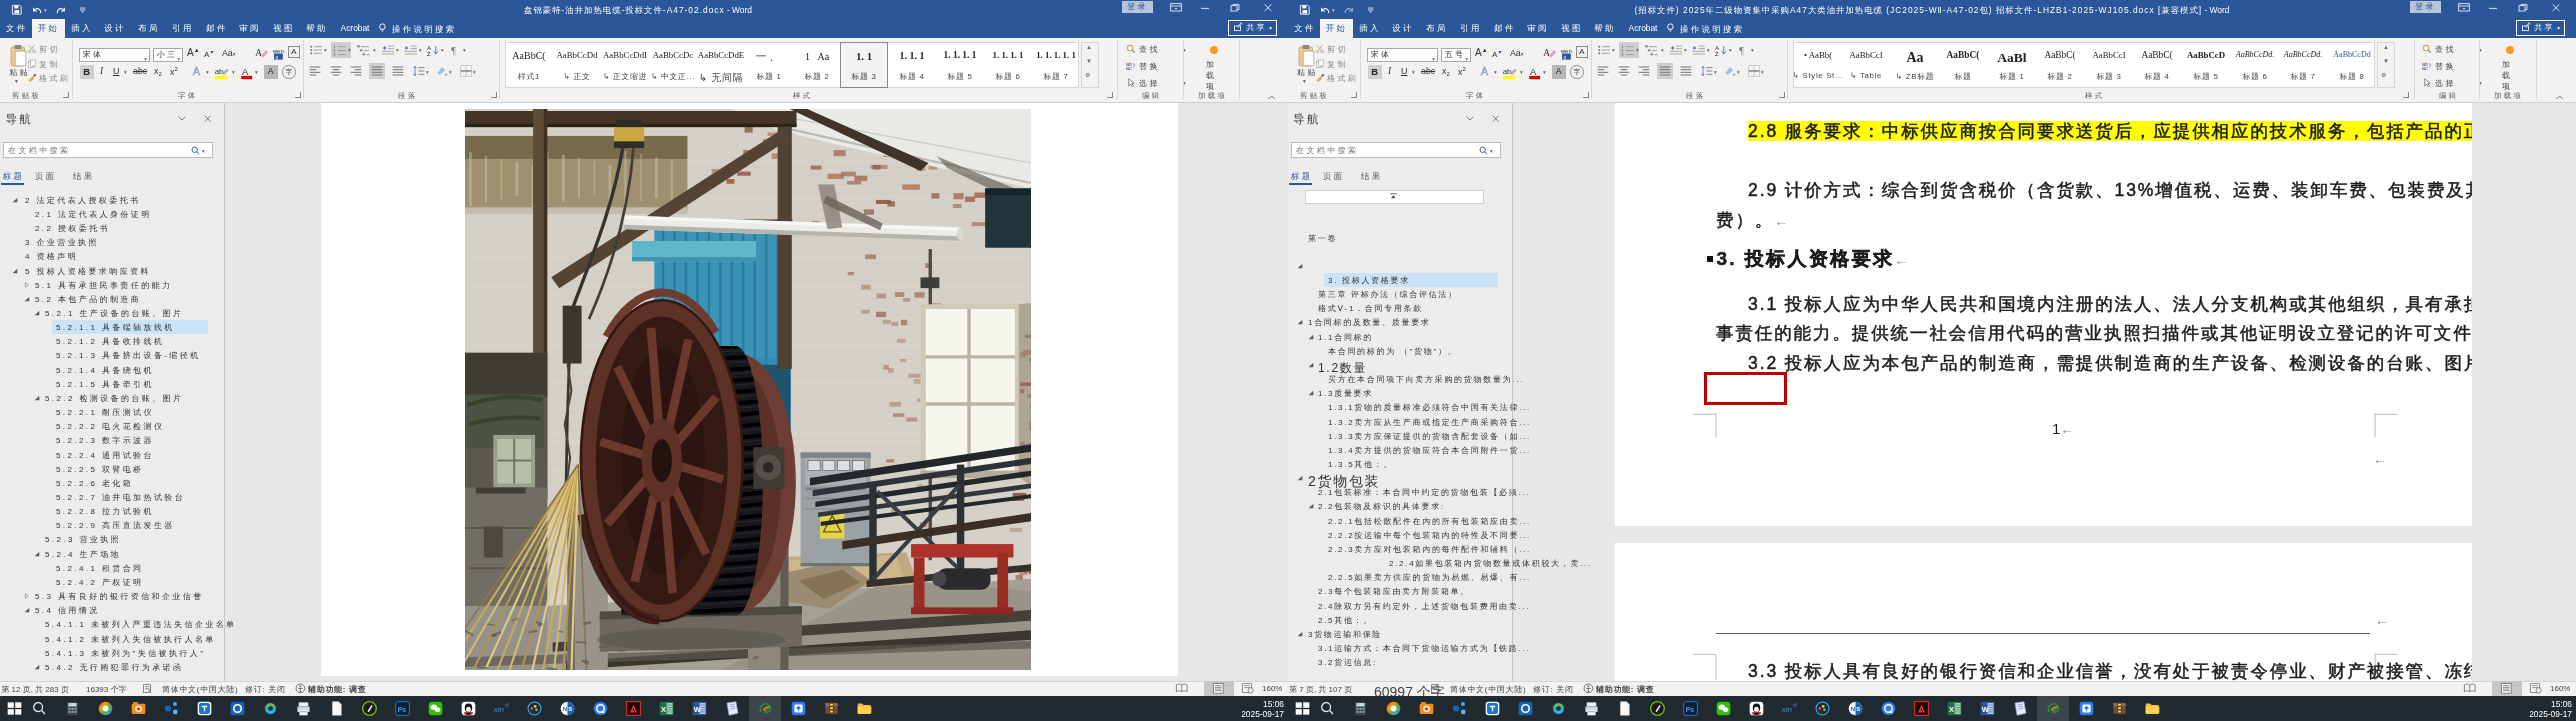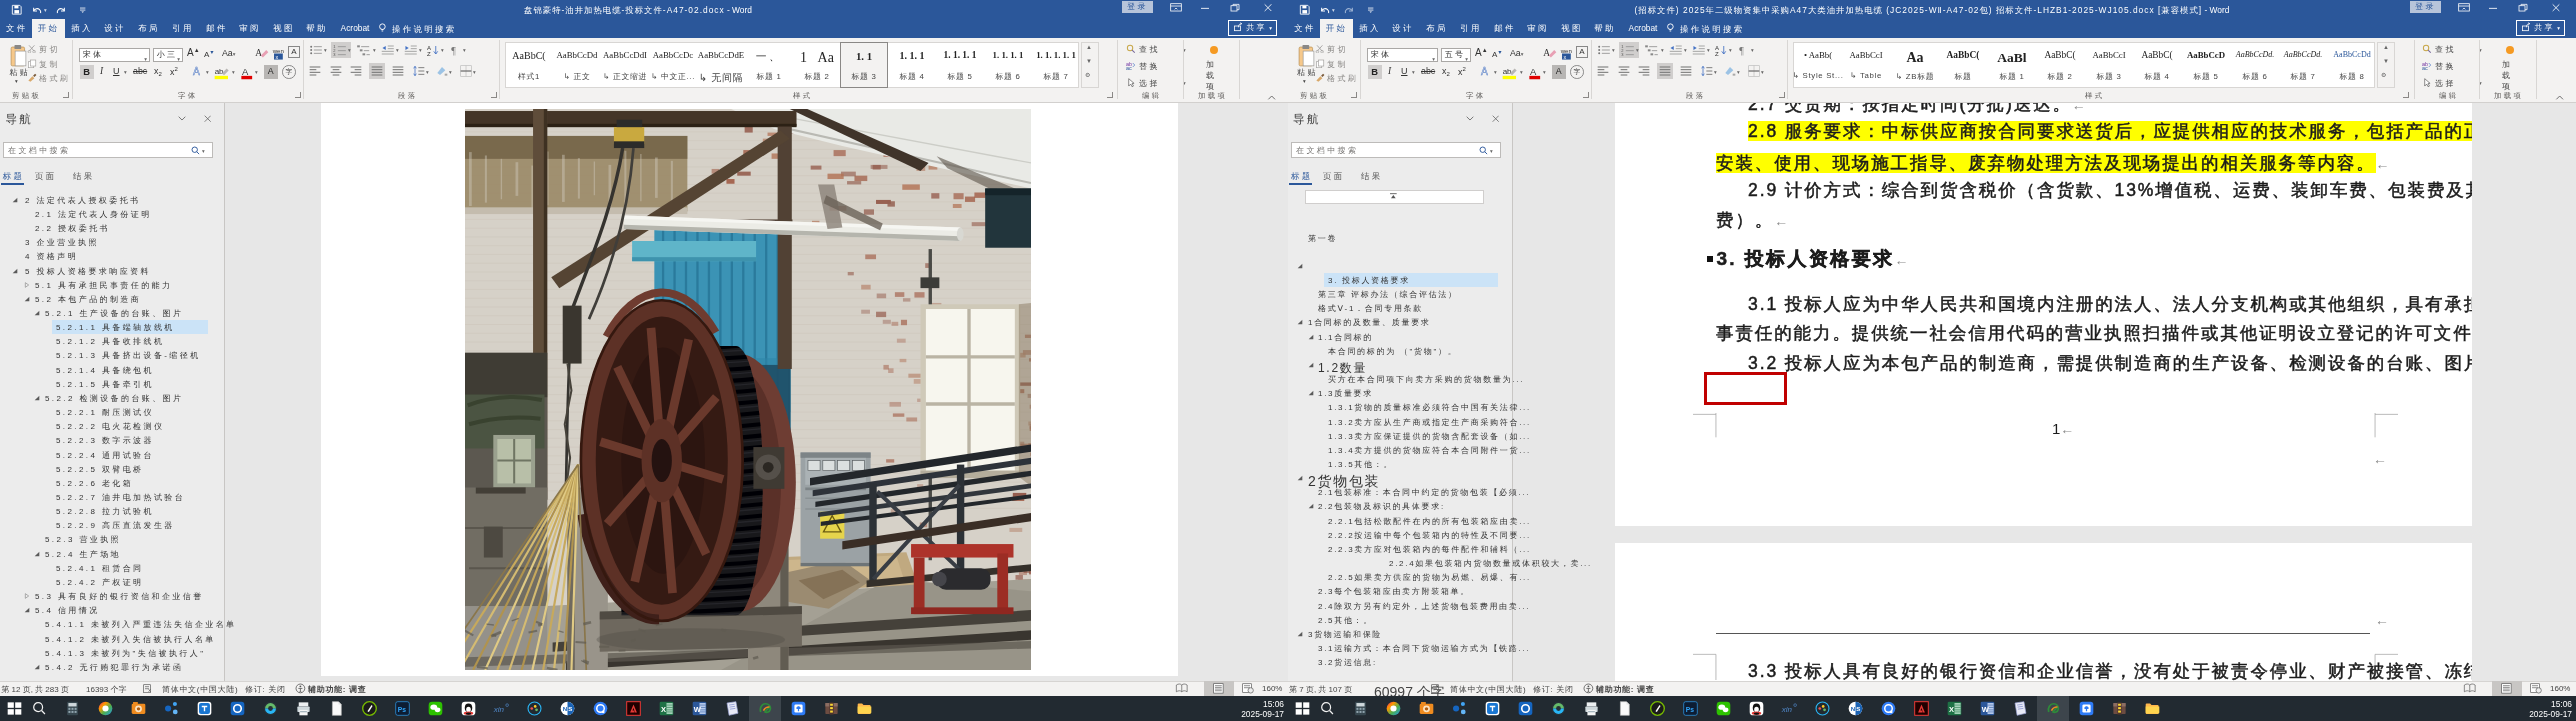--- a/index.html
+++ b/index.html
@@ -301,21 +301,21 @@
 <div style="position:absolute;left:577px;top:50px;white-space:nowrap;transform:translateX(-50%);font-family:'Liberation Serif',serif;color:#222;font-size:8.8px"><span style="font-size:8.8px">AaBbCcDd</span></div>
 <div style="position:absolute;left:577px;top:71px;white-space:nowrap;transform:translateX(-50%);font-size:7.8px;color:#444"><span class="cjk" style="letter-spacing:0.7px">↳ 正文</span></div>
 <div style="position:absolute;left:625px;top:50px;white-space:nowrap;transform:translateX(-50%);font-family:'Liberation Serif',serif;color:#222;font-size:8.8px"><span style="font-size:8.8px">AaBbCcDdI</span></div>
 <div style="position:absolute;left:625px;top:71px;white-space:nowrap;transform:translateX(-50%);font-size:7.8px;color:#444"><span class="cjk" style="letter-spacing:0.7px">↳ 正文缩进</span></div>
 <div style="position:absolute;left:673px;top:50px;white-space:nowrap;transform:translateX(-50%);font-family:'Liberation Serif',serif;color:#222;font-size:8.8px"><span style="font-size:8.8px">AaBbCcDc</span></div>
 <div style="position:absolute;left:673px;top:71px;white-space:nowrap;transform:translateX(-50%);font-size:7.8px;color:#444"><span class="cjk" style="letter-spacing:0.7px">↳ 中文正...</span></div>
 <div style="position:absolute;left:721px;top:50px;white-space:nowrap;transform:translateX(-50%);font-family:'Liberation Serif',serif;color:#222;font-size:8.8px"><span style="font-size:8.8px">AaBbCcDdE</span></div>
 <div style="position:absolute;left:721px;top:71px;white-space:nowrap;transform:translateX(-50%);font-size:10px;color:#444"><span class="cjk" style="letter-spacing:0.7px">↳ 无间隔</span></div>
 <div style="position:absolute;left:769px;top:50px;white-space:nowrap;transform:translateX(-50%);font-family:'Liberation Serif',serif;color:#222;font-size:10.8px"><span style="font-size:10.8px" class="cjk">一、</span></div>
 <div style="position:absolute;left:769px;top:71px;white-space:nowrap;transform:translateX(-50%);font-size:7.8px;color:#444"><span class="cjk" style="letter-spacing:0.7px">标题 1</span></div>
-<div style="position:absolute;left:817px;top:50px;white-space:nowrap;transform:translateX(-50%);font-family:'Liberation Serif',serif;color:#222;font-size:10.8px"><span style="font-size:14px">1&nbsp;&nbsp;&nbsp;Aa</span></div>
+<div style="position:absolute;left:817px;top:50px;white-space:nowrap;transform:translateX(-50%);font-family:'Liberation Serif',serif;color:#222;font-size:10.8px"><span style="font-size:10px">1&nbsp;&nbsp;&nbsp;Aa</span></div>
 <div style="position:absolute;left:817px;top:71px;white-space:nowrap;transform:translateX(-50%);font-size:7.8px;color:#444"><span class="cjk" style="letter-spacing:0.7px">标题 2</span></div>
 <div style="position:absolute;left:840px;top:42px;width:48px;height:46px;border:0.7px solid #8a8886;background:#f3f2f1"></div>
 <div style="position:absolute;left:864px;top:50px;white-space:nowrap;transform:translateX(-50%);font-family:'Liberation Serif',serif;color:#222;font-size:10.8px"><span style="font-size:10.8px;font-weight:bold">1. 1</span></div>
 <div style="position:absolute;left:864px;top:71px;white-space:nowrap;transform:translateX(-50%);font-size:7.8px;color:#444"><span class="cjk" style="letter-spacing:0.7px">标题 3</span></div>
 <div style="position:absolute;left:912px;top:50px;white-space:nowrap;transform:translateX(-50%);font-family:'Liberation Serif',serif;color:#222;font-size:10px"><span style="font-size:10px;font-weight:bold">1. 1. 1</span></div>
 <div style="position:absolute;left:912px;top:71px;white-space:nowrap;transform:translateX(-50%);font-size:7.8px;color:#444"><span class="cjk" style="letter-spacing:0.7px">标题 4</span></div>
 <div style="position:absolute;left:960px;top:50px;white-space:nowrap;transform:translateX(-50%);font-family:'Liberation Serif',serif;color:#222;font-size:9.4px"><span style="font-size:9.4px;font-weight:bold">1. 1. 1. 1</span></div>
 <div style="position:absolute;left:960px;top:71px;white-space:nowrap;transform:translateX(-50%);font-size:7.8px;color:#444"><span class="cjk" style="letter-spacing:0.7px">标题 5</span></div>
 <div style="position:absolute;left:1008px;top:50px;white-space:nowrap;transform:translateX(-50%);font-family:'Liberation Serif',serif;color:#222;font-size:8.8px"><span style="font-size:8.8px;font-weight:bold">1. 1. 1. 1</span></div>
 <div style="position:absolute;left:1008px;top:71px;white-space:nowrap;transform:translateX(-50%);font-size:7.8px;color:#444"><span class="cjk" style="letter-spacing:0.7px">标题 6</span></div>
@@ -1565,23 +1565,21 @@
 <div style="position:absolute;left:1318px;top:615px;white-space:nowrap;font-size:8px;color:#333"><span class="cjk" style="letter-spacing:1.7px">2.5其他：。</span></div>
 <div style="position:absolute;left:1297px;top:631px;width:6px;height:6px;">
     <svg width="6" height="6" viewBox="0 0 9 9">
       <path d="M8 1 L8 8 L1 8 Z" fill="#5a5a5a"></path>
     </svg>
   </div>
 <div style="position:absolute;left:1308px;top:629px;white-space:nowrap;font-size:8px;color:#333"><span class="cjk" style="letter-spacing:1.7px">3货物运输和保险</span></div>
 <div style="position:absolute;left:1318px;top:643px;white-space:nowrap;font-size:8px;color:#333"><span class="cjk" style="letter-spacing:1.7px">3.1运输方式：本合同下货物运输方式为【铁路...</span></div>
 <div style="position:absolute;left:1318px;top:657px;white-space:nowrap;font-size:8px;color:#333"><span class="cjk" style="letter-spacing:1.7px">3.2货运信息:</span></div>
 <div style="position:absolute;left:1615px;top:103px;width:857px;height:423px;overflow:hidden">
-    <div style="position:absolute;left:133px;top:-10.8px;white-space:nowrap;font-size:17.5px;color:#1c1c1c;"><span class="doc">2.7 交货期：按指定时间(分批)送达。</span><span style="color:#8a8a8a;letter-spacing:0;font-size:14px">←</span></div>
     <div style="position:absolute;left:133px;top:16px;white-space:nowrap;font-size:17.5px;color:#1c1c1c;"><span class="doc" style="background:#ffff00">2.8 服务要求：中标供应商按合同要求送货后，应提供相应的技术服务，包括产品的正确</span></div>
-    <div style="position:absolute;left:101px;top:48px;white-space:nowrap;font-size:17.5px;color:#1c1c1c;"><span class="doc" style="background:#ffff00">安装、使用、现场施工指导、废弃物处理方法及现场提出的相关服务等内容。</span><span style="color:#8a8a8a;letter-spacing:0;font-size:14px">←</span></div>
     <div style="position:absolute;left:133px;top:75px;white-space:nowrap;font-size:17.5px;color:#1c1c1c;"><span class="doc">2.9 计价方式：综合到货含税价（含货款、13%增值税、运费、装卸车费、包装费及其他杂</span></div>
     <div style="position:absolute;left:101px;top:105px;white-space:nowrap;font-size:17.5px;color:#1c1c1c;"><span class="doc">费）。</span><span style="color:#8a8a8a;letter-spacing:0;font-size:14px">←</span></div>
     <div style="position:absolute;left:92px;top:143px;white-space:nowrap;font-size:17.5px;color:#1c1c1c;"><span style="display:inline-block;width:6px;height:6px;background:#111;vertical-align:3.4px;margin-right:3.4px"></span><span class="doc" style="font-weight:bold;font-size:19px;letter-spacing:2.4px">3. 投标人资格要求</span><span style="color:#8a8a8a;letter-spacing:0;font-size:14px">←</span></div>
     <div style="position:absolute;left:133px;top:189px;white-space:nowrap;font-size:17.5px;color:#1c1c1c;"><span class="doc">3.1 投标人应为中华人民共和国境内注册的法人、法人分支机构或其他组织，具有承担民</span></div>
     <div style="position:absolute;left:101px;top:218px;white-space:nowrap;font-size:17.5px;color:#1c1c1c;"><span class="doc">事责任的能力。提供统一社会信用代码的营业执照扫描件或其他证明设立登记的许可文件。</span></div>
     <div style="position:absolute;left:133px;top:248px;white-space:nowrap;font-size:17.5px;color:#1c1c1c;"><span class="doc">3.2 投标人应为本包产品的制造商，需提供制造商的生产设备、检测设备的台账、图片、</span></div>
     <div style="position:absolute;left:89px;top:269px;width:83px;height:33px;border:3.4px solid #c00000"></div>
     <div style="position:absolute;left:437px;top:317px;white-space:nowrap;font-size:17.5px;color:#1c1c1c;font-size:15px">1<span style="color:#8a8a8a;letter-spacing:0;font-size:14px">←</span></div>
     <div style="position:absolute;left:758px;top:348px;white-space:nowrap;color:#8a8a8a;font-size:14px">←</div>
     <div style="position:absolute;left:78px;top:310px;width:27px;height:25px;">

